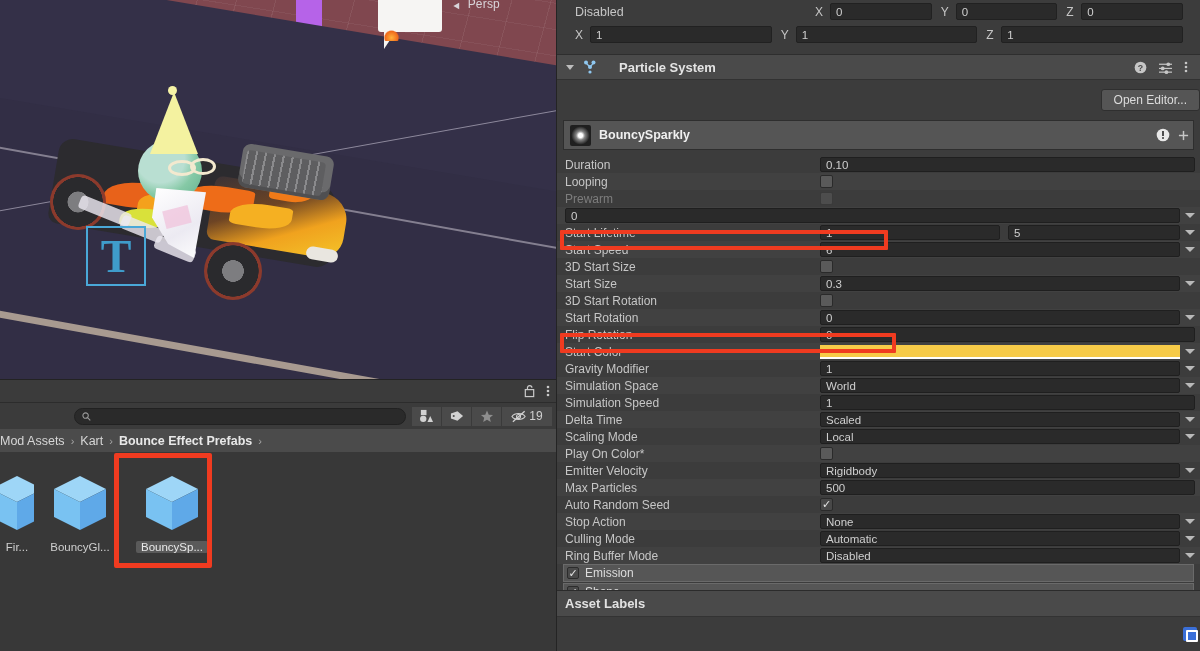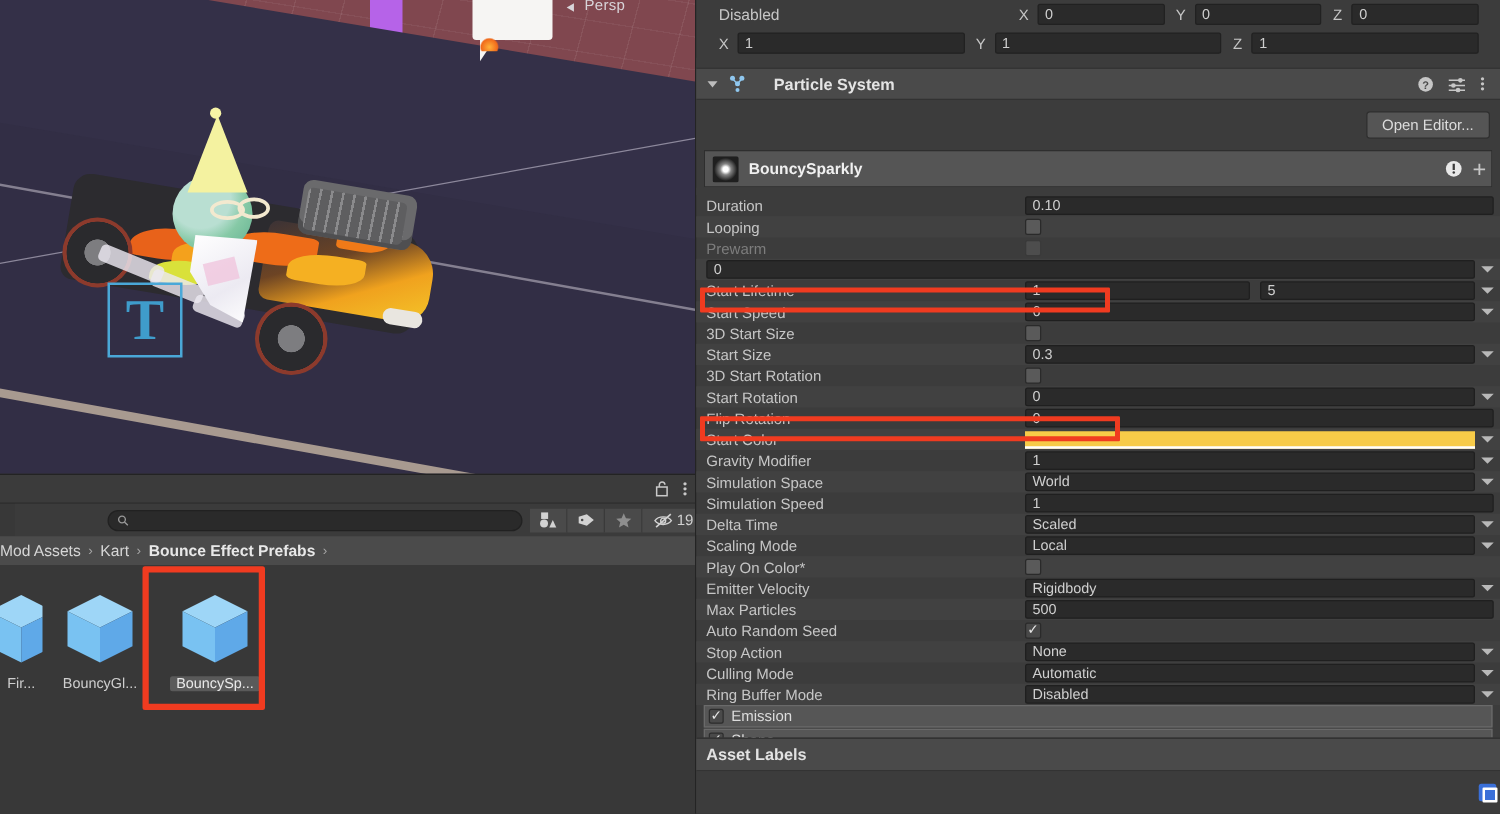--- a/index.html
+++ b/index.html
@@ -159,21 +159,21 @@
   }
   .persp-eye { position: absolute; right: 96px; top: 1px; width: 10px; height: 10px; }
 
   
   #project-topbar {
     position: absolute; left: 0; top: 379px; width: 556px; height: 24px;
     background: #3b3b3b; border-top: 1px solid #232323; border-bottom: 1px solid #2c2c2c;
     display: flex; align-items: center; justify-content: flex-end; padding-right: 6px; gap: 10px;
   }
   #project-searchbar {
-    position: absolute; left: 12px; top: 403px; width: 556px; height: 26px;
+    position: absolute; left: 0; top: 403px; width: 556px; height: 26px;
     background: #3b3b3b; display: flex; align-items: center; padding: 0 4px;
   }
   .search-wrap {
     position: relative; margin-left: 70px; width: 345px; height: 17px;
     background: #2a2a2a; border: 1px solid #212121; border-radius: 9px;
     display:flex; align-items:center;
   }
   .search-ico { margin-left: 7px; width: 9px; height: 9px; }
   .search-input {
     flex: 1; background: transparent; border: 0; outline: none;
@@ -232,21 +232,21 @@
   }
 
   .comp-header {
     height: 26px; background: #4a4a4a; border-top: 1px solid #2e2e2e; border-bottom: 1px solid #323232;
     display: flex; align-items: center; padding: 0 8px 0 8px; gap: 7px;
   }
   .foldout { width: 10px; height: 10px; }
   .comp-title { font-size: 13px; color: #e4e4e4; font-weight: 700; margin-left: 14px; }
   .hdr-right { margin-left: auto; display: flex; align-items: center; gap: 11px; padding-right: 4px; }
 
-  .openeditor-row { height: 40px; background: #3c3c3c; display: flex; align-items: center; justify-content: flex-end; padding-right: 8px; }
+  .openeditor-row { height: 40px; background: #3c3c3c; display: flex; align-items: center; justify-content: flex-end; }
   .btn-openeditor {
     background: #555555; border: 1px solid #2f2f2f; border-radius: 3px;
     color: #dcdcdc; font-size: 12px; padding: 3px 12px;
   }
 
   .emitter-row {
     height: 30px; margin: 0 6px; background: #555555; border: 1px solid #2e2e2e;
     display: flex; align-items: center; padding-left: 6px; gap: 8px;
   }
   .emitter-thumb {

